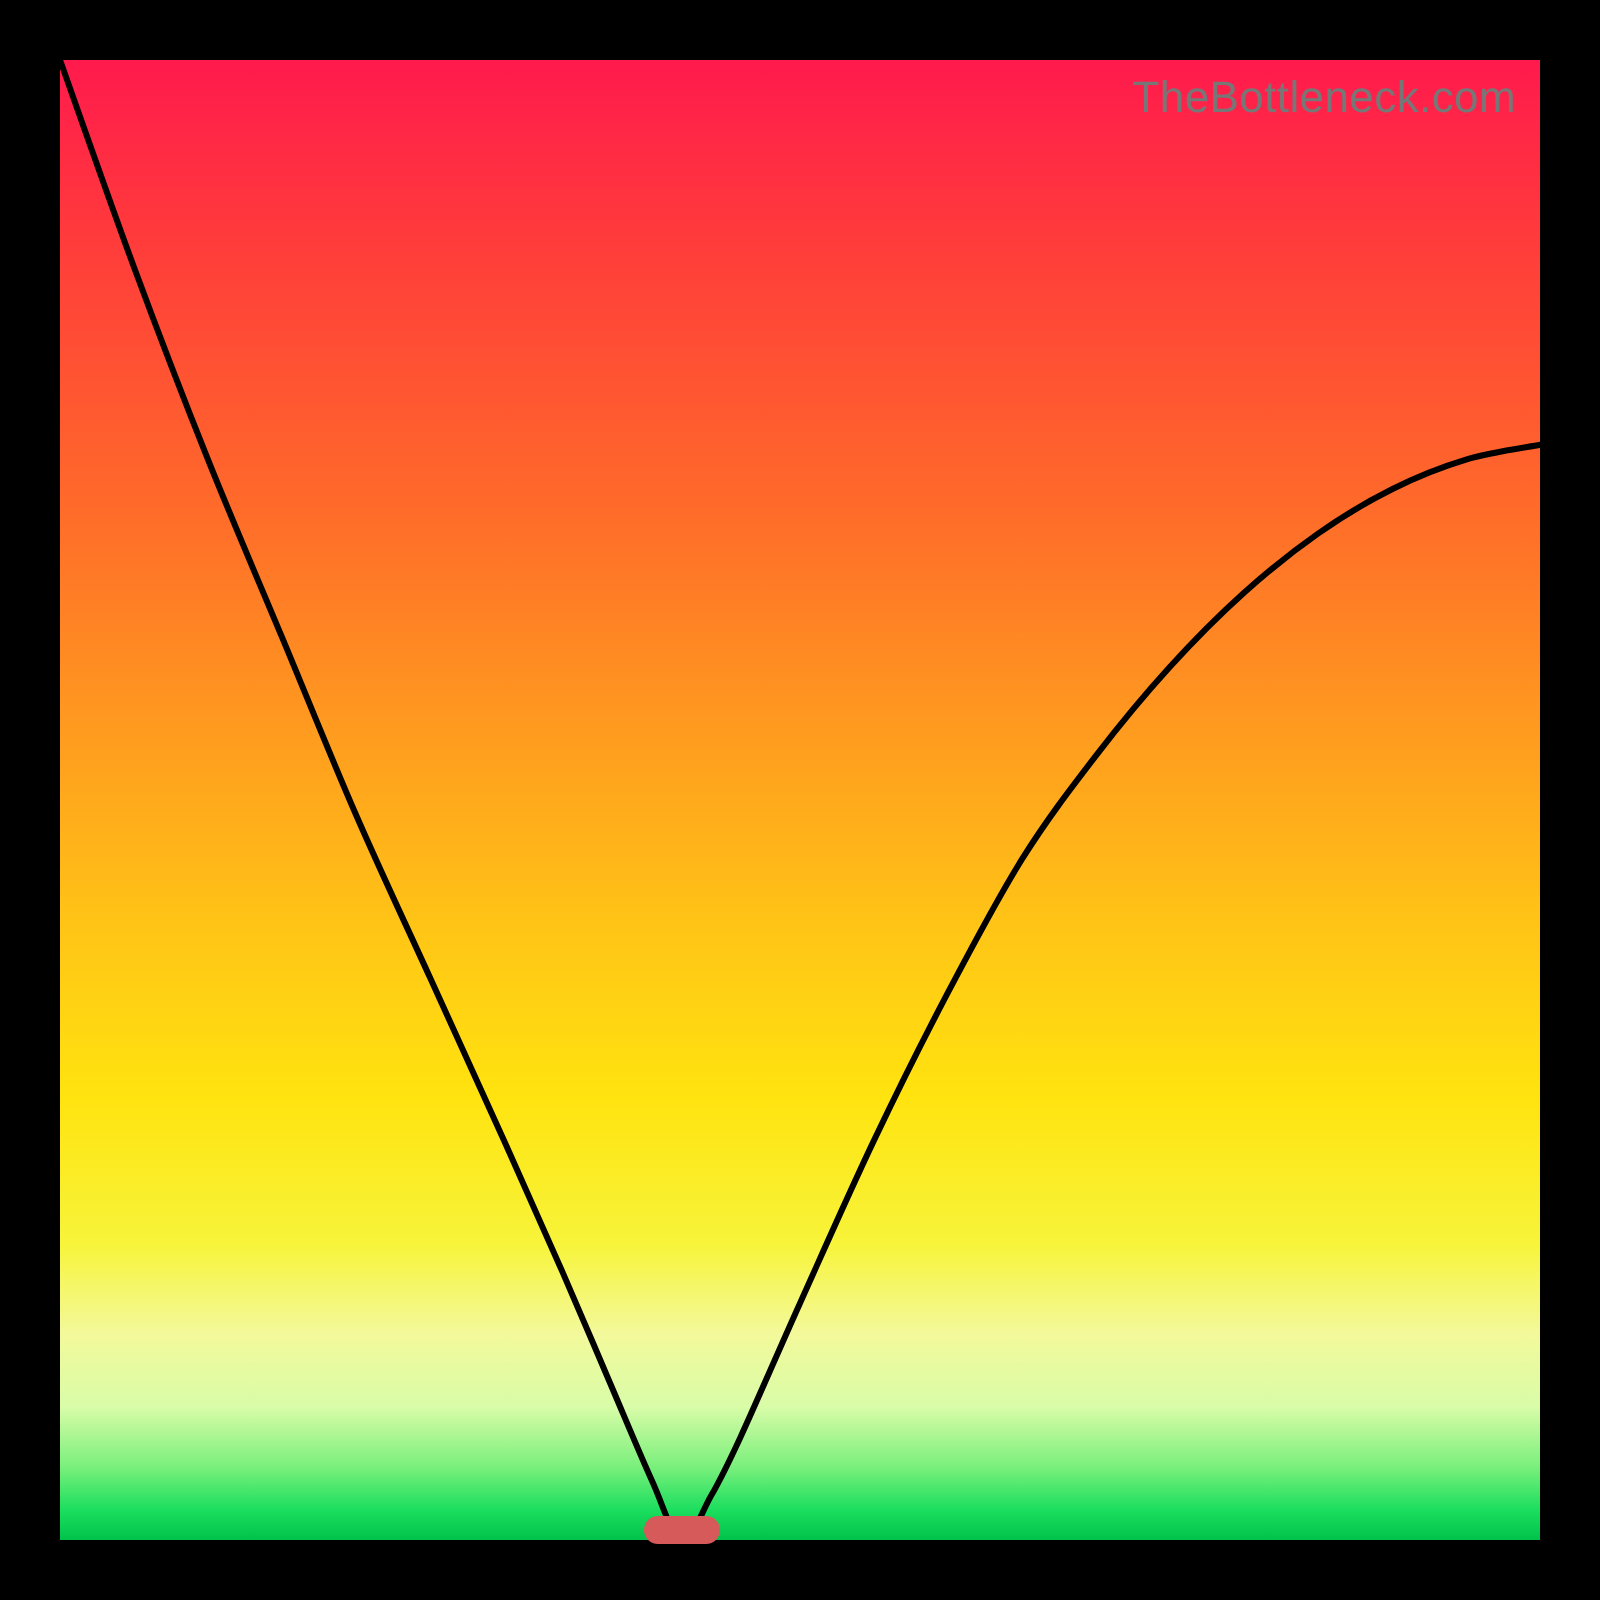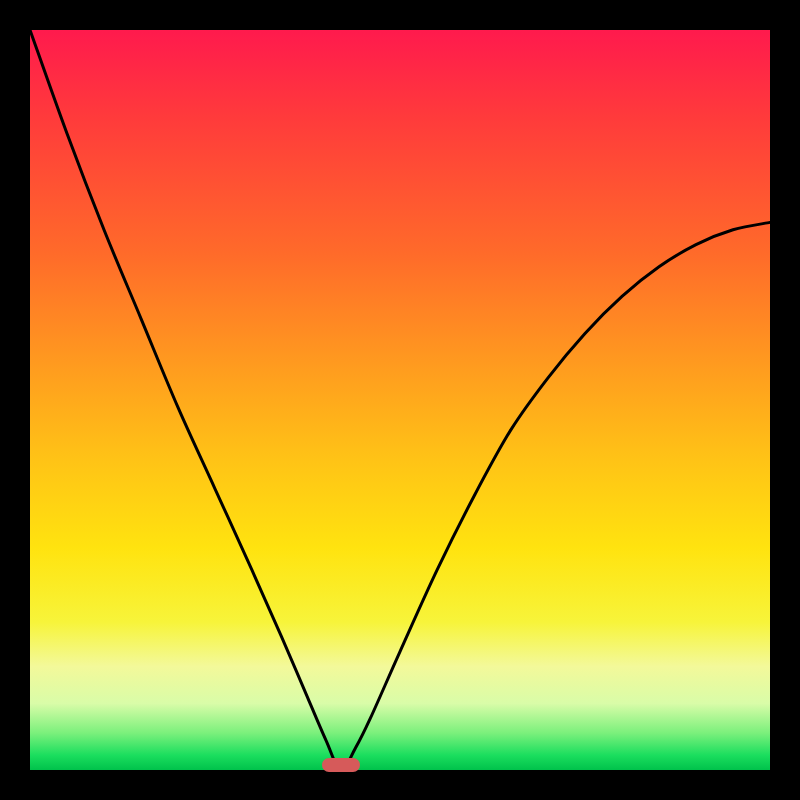--- a/index.html
+++ b/index.html
@@ -66,20 +66,21 @@
     border-radius: 7px;
     left: 294px;  
     bottom: -2px;
   }
 </style>
 </head>
 <body>
 
 <div class="frame">
   <div class="plot">
+    <div class="watermark">TheBottleneck.com</div>
 
     <svg class="curve" viewBox="0 0 740 740" preserveAspectRatio="none">
       <path id="curve-path" fill="none" stroke="#000" stroke-width="3" stroke-linecap="round" stroke-linejoin="round" d="M 0 0 C 6.166666666666667 17.26666666666667, 24.666666666666664 70.30000000000001, 37 103.60000000000002 C 49.333333333333336 136.90000000000003, 61.666666666666664 168.96666666666673, 74 199.80000000000007 C 86.33333333333333 230.6333333333334, 98.66666666666667 259, 111 288.6 C 123.33333333333333 318.20000000000005, 135.66666666666666 349.03333333333336, 148 377.40000000000003 C 160.33333333333334 405.7666666666667, 172.66666666666666 431.6666666666667, 185 458.8 C 197.33333333333334 485.93333333333334, 210.9 515.5333333333334, 222 540.2 C 233.1 564.8666666666667, 242.9666666666667 587.0666666666666, 251.60000000000002 606.8 C 260.23333333333335 626.5333333333333, 266.40000000000003 641.3333333333334, 273.8 658.6 C 281.2 675.8666666666667, 289.8333333333333 696.8333333333333, 296 710.4 C 302.1666666666667 723.9666666666667, 305.8666666666667 738.7666666666667, 310.8 740 C 315.73333333333335 741.2333333333333, 320.6666666666667 726.4333333333333, 325.6 717.8 C 330.53333333333336 709.1666666666666, 333.00000000000006 704.2333333333333, 340.40000000000003 688.2 C 347.8 672.1666666666667, 358.9 646.2666666666667, 370 621.6 C 381.1 596.9333333333334, 394.66666666666674 566.1, 407.00000000000006 540.2 C 419.33333333333337 514.3000000000001, 431.6666666666667 489.6333333333333, 444 466.2 C 456.3333333333333 442.76666666666665, 468.6666666666667 419.3333333333333, 481 399.59999999999997 C 493.3333333333333 379.8666666666666, 505.6666666666667 363.83333333333326, 518 347.79999999999995 C 530.3333333333334 331.76666666666665, 542.6666666666666 316.9666666666667, 555 303.40000000000003 C 567.3333333333334 289.83333333333337, 579.6666666666666 277.5, 592 266.4 C 604.3333333333334 255.29999999999995, 616.6666666666666 245.43333333333328, 629 236.79999999999995 C 641.3333333333334 228.16666666666663, 653.6666666666666 220.76666666666668, 666 214.60000000000002 C 678.3333333333334 208.43333333333337, 690.6666666666666 203.50000000000009, 703 199.80000000000007 C 715.3333333333334 196.10000000000005, 733.8333333333334 193.63333333333333, 740 192.39999999999998"></path>
     </svg>
 
     <div class="marker" style="left: 291.8px;"></div>
   </div>
 </div>
 
 </body></html>

